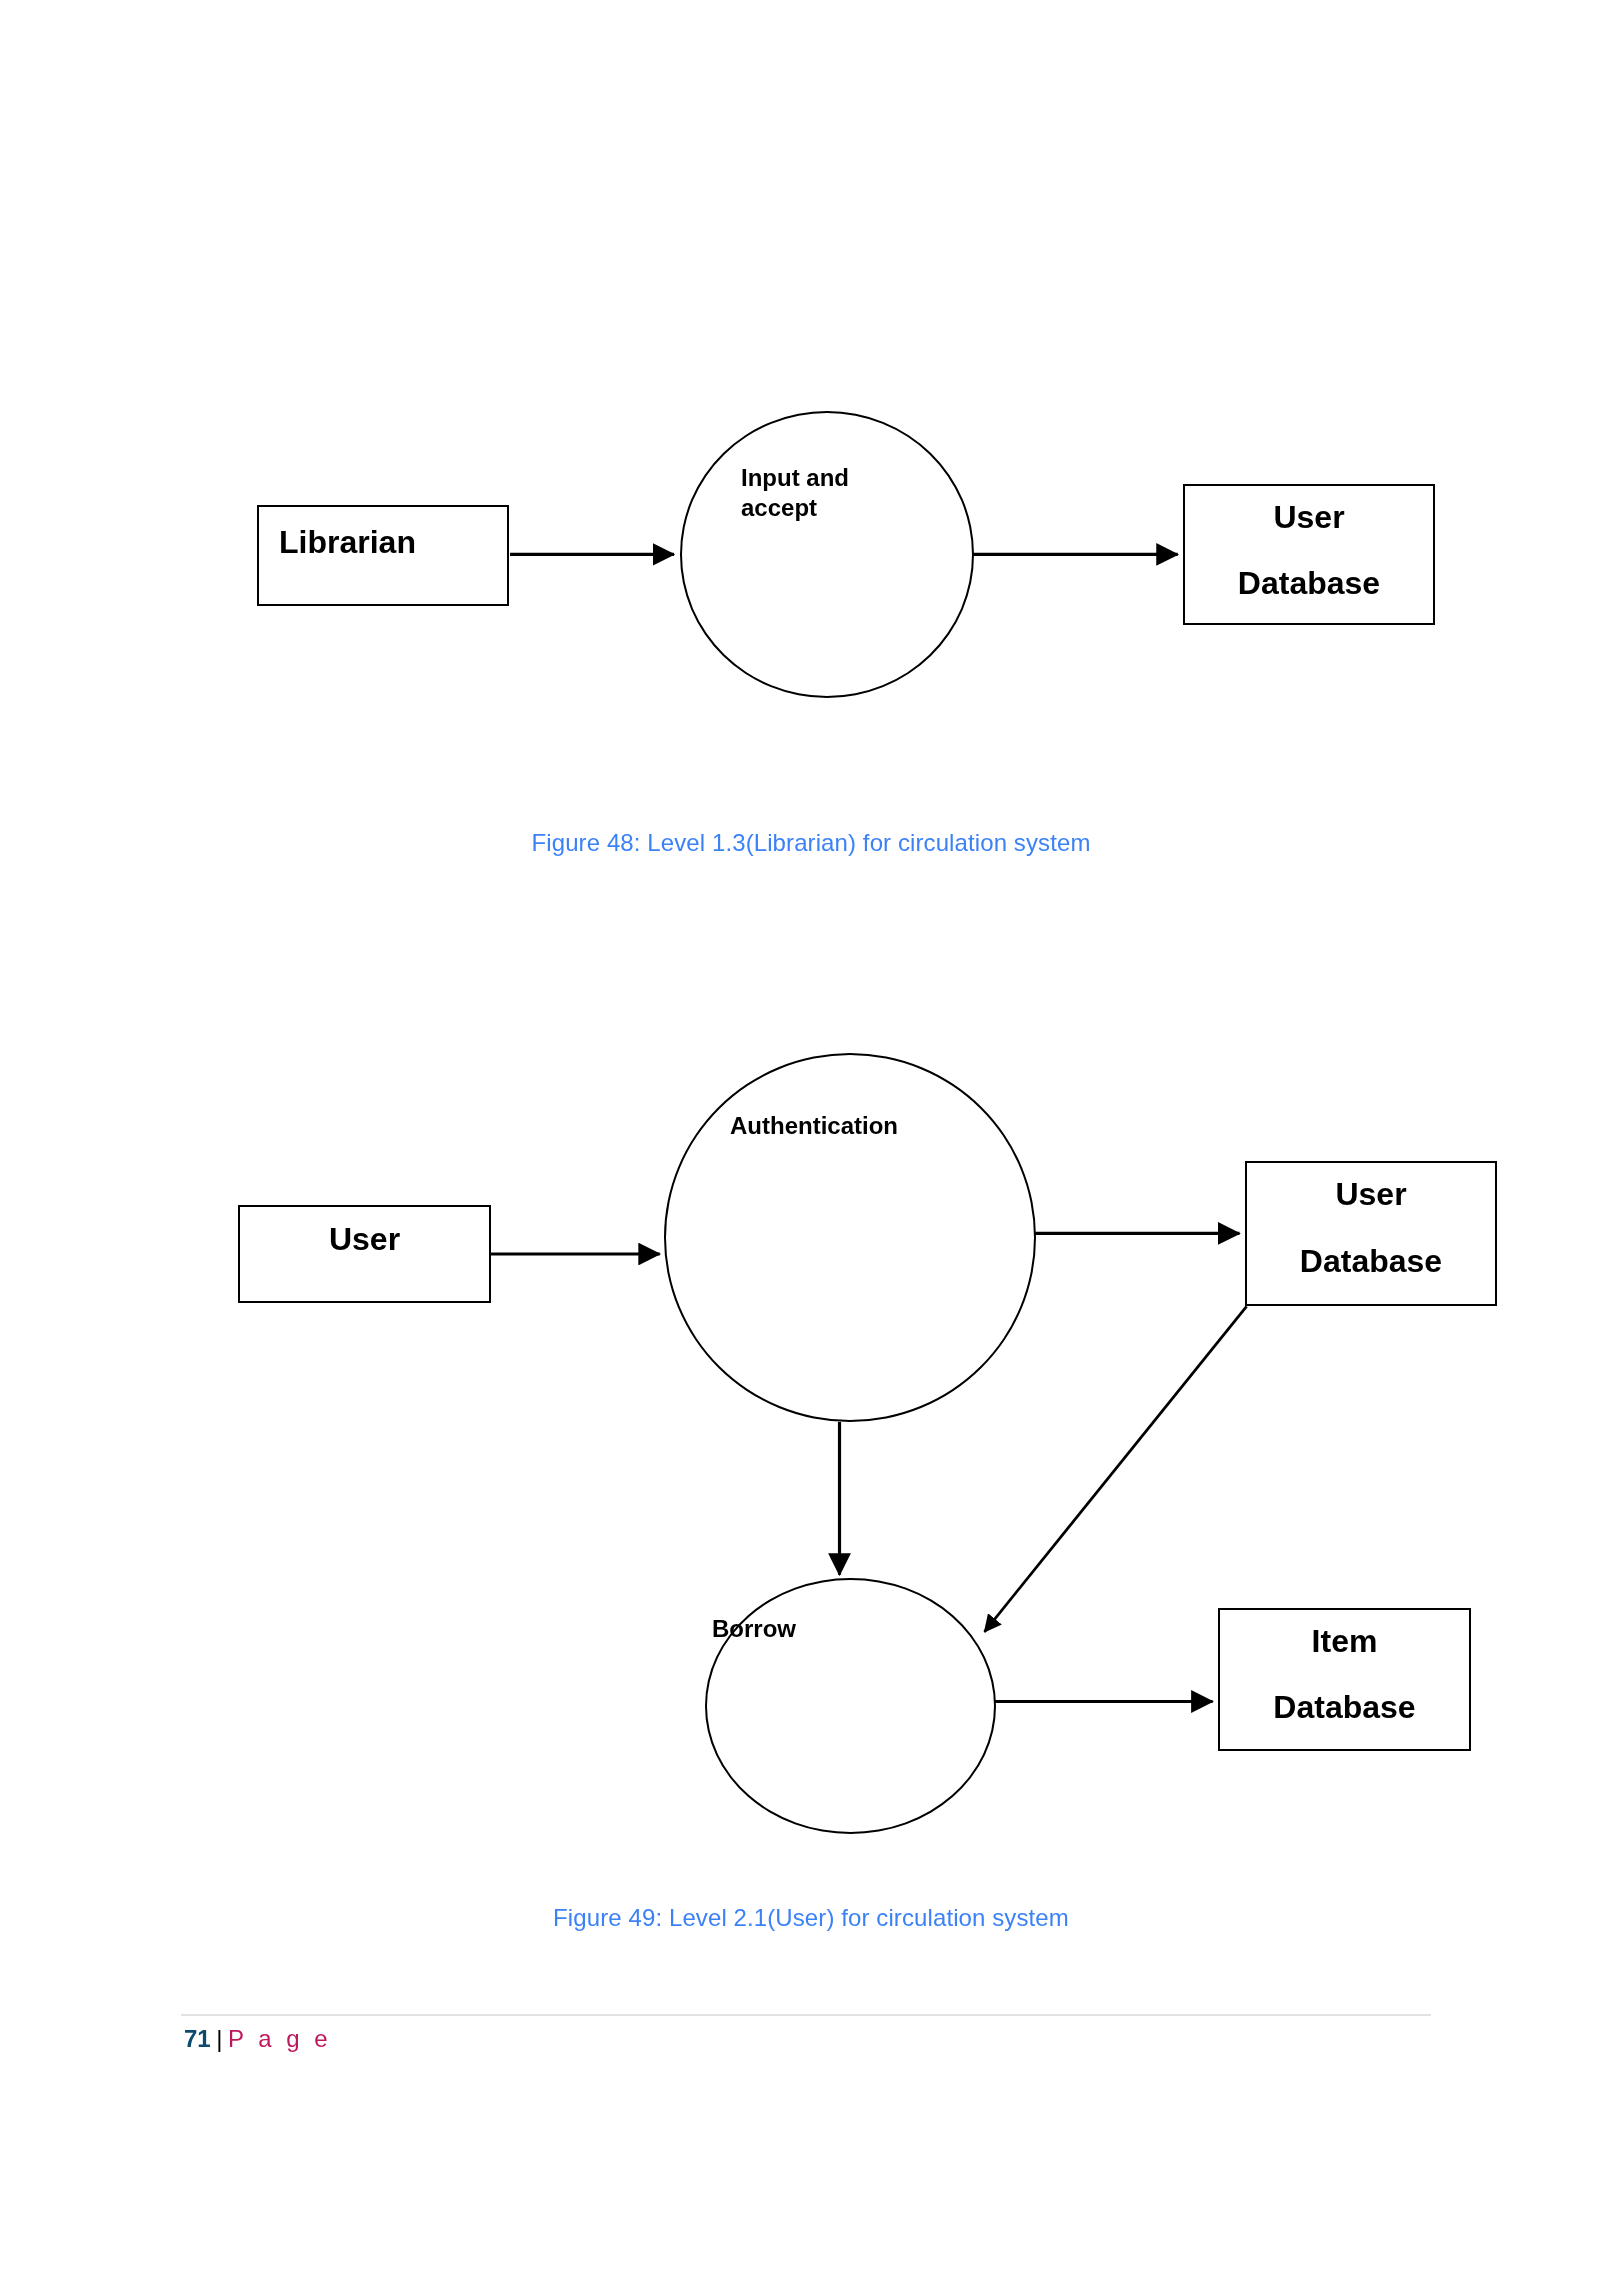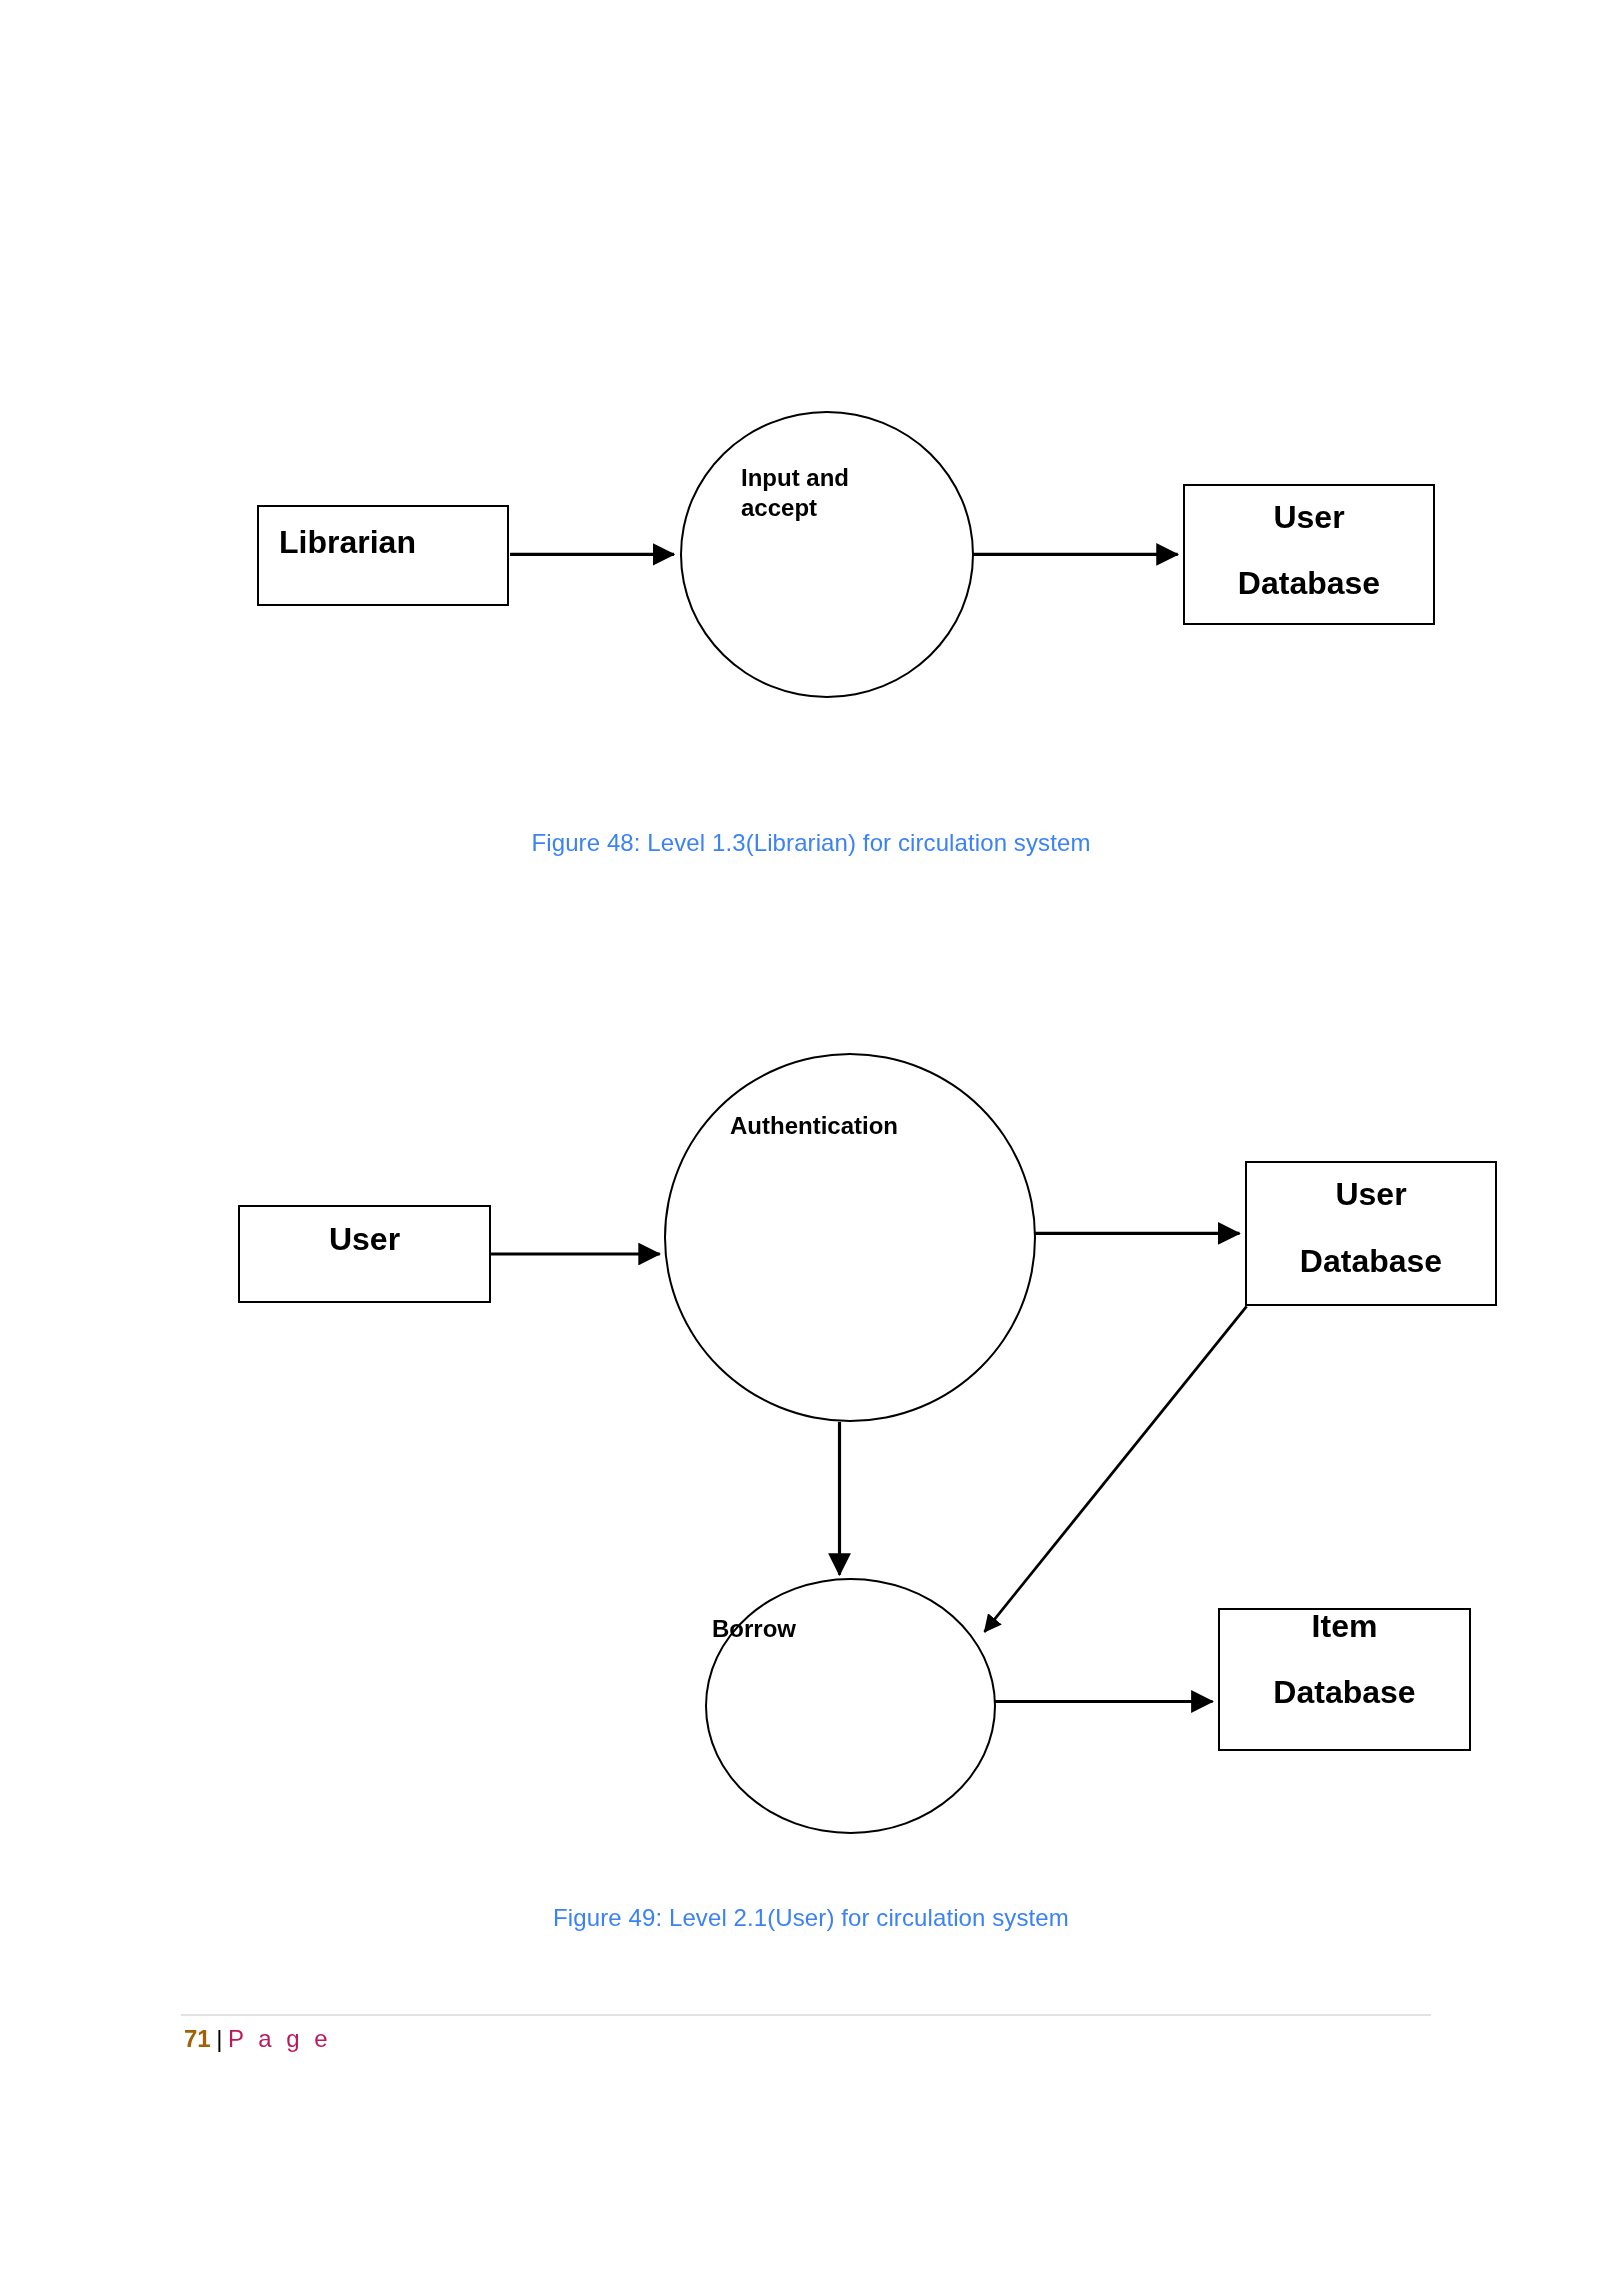--- a/index.html
+++ b/index.html
@@ -87,21 +87,21 @@
   #footer {
     position: absolute;
     left: 184px;
     top: 2025px;
     font-size: 24px;
     display: flex;
     align-items: baseline;
   }
   #footer .pagenum {
     font-weight: bold;
-    color: #a16207;
+    color: #0c4a6e;
   }
   #footer .sep {
     color: #000000;
     margin: 0 5.5px;
   }
   #footer .pageword {
     color: #be185d;
     letter-spacing: 4px;
   }
 </style>
@@ -171,21 +171,21 @@
     <div class="proc-label" style="left:730px; top:1111px; width:333px;">Authentication</div>
 
     <div class="entity-box" style="left:1245px; top:1161px; width:252px; height:145px; align-items:center; padding-top:15px;">
       <span class="line">User</span>
       <span class="line" style="margin-top:33px;">Database</span>
     </div>
 
     <div class="proc-circle" style="left:705px; top:1578px; width:291px; height:256px;"></div>
     <div class="proc-label" style="left:712px; top:1614px; width:238px;">Borrow</div>
 
-    <div class="entity-box" style="left:1218px; top:1608px; width:253px; height:143px; align-items:center; ">
+    <div class="entity-box" style="left:1218px; top:1608px; width:253px; height:143px; align-items:center; padding-top:15px;">
       <span class="line">Item</span>
       <span class="line" style="margin-top:32px;">Database</span>
     </div>
 
     <div class="caption" style="top:1904px;">Figure 49: Level 2.1(User) for circulation system</div>
   </div>
 
   <div id="footer-rule"></div>
   <div id="footer">
     <span class="pagenum">71</span>

